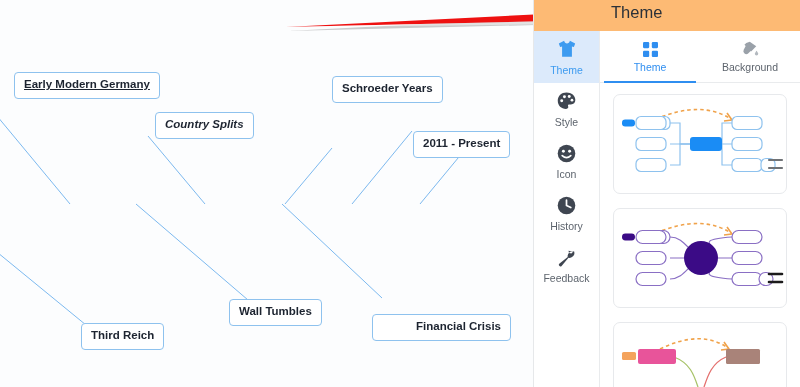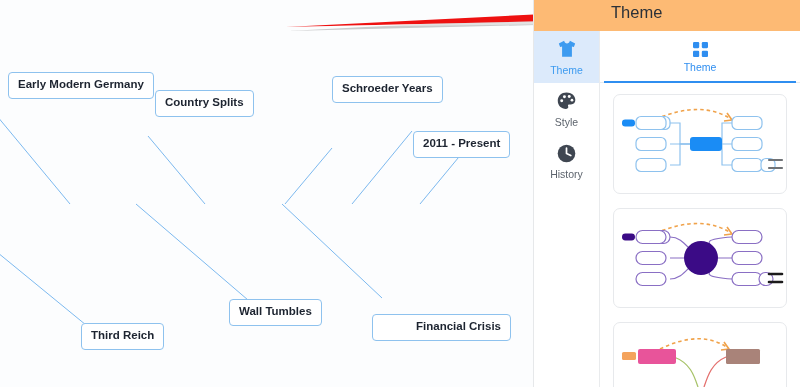--- a/index.html
+++ b/index.html
@@ -218,22 +218,22 @@
       <g stroke="#7cb9ef" stroke-width="1" fill="none">
         <line x1="-8" y1="248" x2="86" y2="325"></line>
         <line x1="136" y1="204" x2="248" y2="300"></line>
         <line x1="282" y1="204" x2="382" y2="298"></line>
       </g>
 
       <line x1="0" y1="204" x2="470" y2="204" stroke="url(#spineGrad)" stroke-width="2"></line>
     </svg>
 
     <div id="node-layer">
-        <div class="node" style="left: 8px; top: 72px;"><span>Early Modern Germany</span></div>
-        <div class="node" style="left: 155px; top: 90px;"><span>Country Splits</span></div>
+        <div class="node" style="left: 14px; top: 72px; text-decoration: underline;"><span>Early Modern Germany</span></div>
+        <div class="node" style="left: 155px; top: 112px; font-style: italic;"><span>Country Splits</span></div>
         <div class="node" style="left: 332px; top: 76px; text-align: center;"><span>Schroeder Years</span></div>
         <div class="node" style="left: 413px; top: 131px;"><span>2011 - Present</span></div>
         <div class="node" style="left: 81px; top: 323px;"><span>Third Reich</span></div>
         <div class="node" style="left: 229px; top: 299px;"><span>Wall Tumbles</span></div>
         <div class="node" style="left: 372px; top: 314px; padding-left: 43px;"><span>Financial Crisis</span></div>
       </div>
   </div>
 
   <svg id="arrow-overlay">
     <g>
@@ -278,50 +278,80 @@
                      C21.3 4.4 16.8 0.7 11 0.7 Z"></path>
             <circle cx="5.4" cy="10.3" r="1.7" fill="#fff"></circle>
             <circle cx="8.6" cy="5.6" r="1.7" fill="#fff"></circle>
             <circle cx="14.2" cy="5.3" r="1.7" fill="#fff"></circle>
             <circle cx="17.4" cy="9.5" r="1.6" fill="#fff"></circle>
           </svg>
         </span>
         <span class="rail-label">Style</span>
       </div>
 
+      <div class="rail-item">
+        <span class="rail-icon">
+          <svg width="19" height="19" viewBox="0 0 22 22" fill="currentColor">
+            <circle cx="11" cy="11" r="10.2"></circle>
+            <circle cx="7.4" cy="8.4" r="1.7" fill="#fff"></circle>
+            <circle cx="14.6" cy="8.4" r="1.7" fill="#fff"></circle>
+            <path d="M6 13.5 Q11 18 16 13.5" stroke="#fff" stroke-width="1.9" fill="none" stroke-linecap="round"></path>
+          </svg>
+        </span>
+        <span class="rail-label">Icon</span>
+      </div>
 
 
       <div class="rail-item">
         <span class="rail-icon">
           <svg width="19" height="19" viewBox="0 0 22 22" fill="currentColor">
             <circle cx="11" cy="11" r="10.2"></circle>
             <path d="M11 4.8 L11 11 L16 13.3" stroke="#fff" stroke-width="2" fill="none" stroke-linecap="round" stroke-linejoin="round"></path>
           </svg>
         </span>
         <span class="rail-label">History</span>
       </div>
 
+      <div class="rail-item">
+        <span class="rail-icon">
+          <svg width="19" height="19" viewBox="0 0 22 22" fill="currentColor">
+            <path d="M20.2 4.4 A5.6 5.6 0 0 0 12.4 10.3 L2.6 18.2 A1.9 1.9 0 0 0 5.1 21
+                     L13.3 11.3 A5.6 5.6 0 0 0 19.6 3.5 L16.6 6.5 L13.9 5.9 L13.3 3.2 Z"></path>
+          </svg>
+        </span>
+        <span class="rail-label">Feedback</span>
+      </div>
 
     </div>
 
     <div id="tabs">
 
       <div class="tab active">
         <span class="tab-icon">
           <svg width="15" height="15" viewBox="0 0 16 16" fill="currentColor">
             <rect x="0" y="0" width="6.6" height="6.6" rx="1.2"></rect>
             <rect x="9.4" y="0" width="6.6" height="6.6" rx="1.2"></rect>
             <rect x="0" y="9.4" width="6.6" height="6.6" rx="1.2"></rect>
             <rect x="9.4" y="9.4" width="6.6" height="6.6" rx="1.2"></rect>
           </svg>
         </span>
         <span class="tab-label">Theme</span>
       </div>
 
 
+      <div class="tab">
+        <span class="tab-icon">
+          <svg width="17" height="17" viewBox="0 0 18 18" fill="currentColor">
+            <path d="M4.5 1.2 L2.6 3.1 L9.6 10.1 L15.1 4.6 L8.2 -0.3 Z" transform="translate(0,1)"></path>
+            <path d="M2.2 3.6 L8.2 9.6 L2.8 15 A3.3 3.3 0 0 1 -1.6 10.6 Z" transform="translate(3.4,-1.4)"></path>
+            <path d="M15.4 10.2 C15.4 10.2 13.6 12.3 13.6 13.6 A1.8 1.8 0 0 0 17.2 13.6 C17.2 12.3 15.4 10.2 15.4 10.2 Z" opacity="0.75"></path>
+          </svg>
+        </span>
+        <span class="tab-label">Background</span>
+      </div>
 
     </div>
 
     <div id="cards">
 
       <div class="card">
         <svg width="174" height="98" viewBox="0 0 174 98">
 
           <g stroke="#8ec2ee" stroke-width="1.2" fill="none">
             <path d="M56 28 L66 28 L66 49 L76 49"></path>

